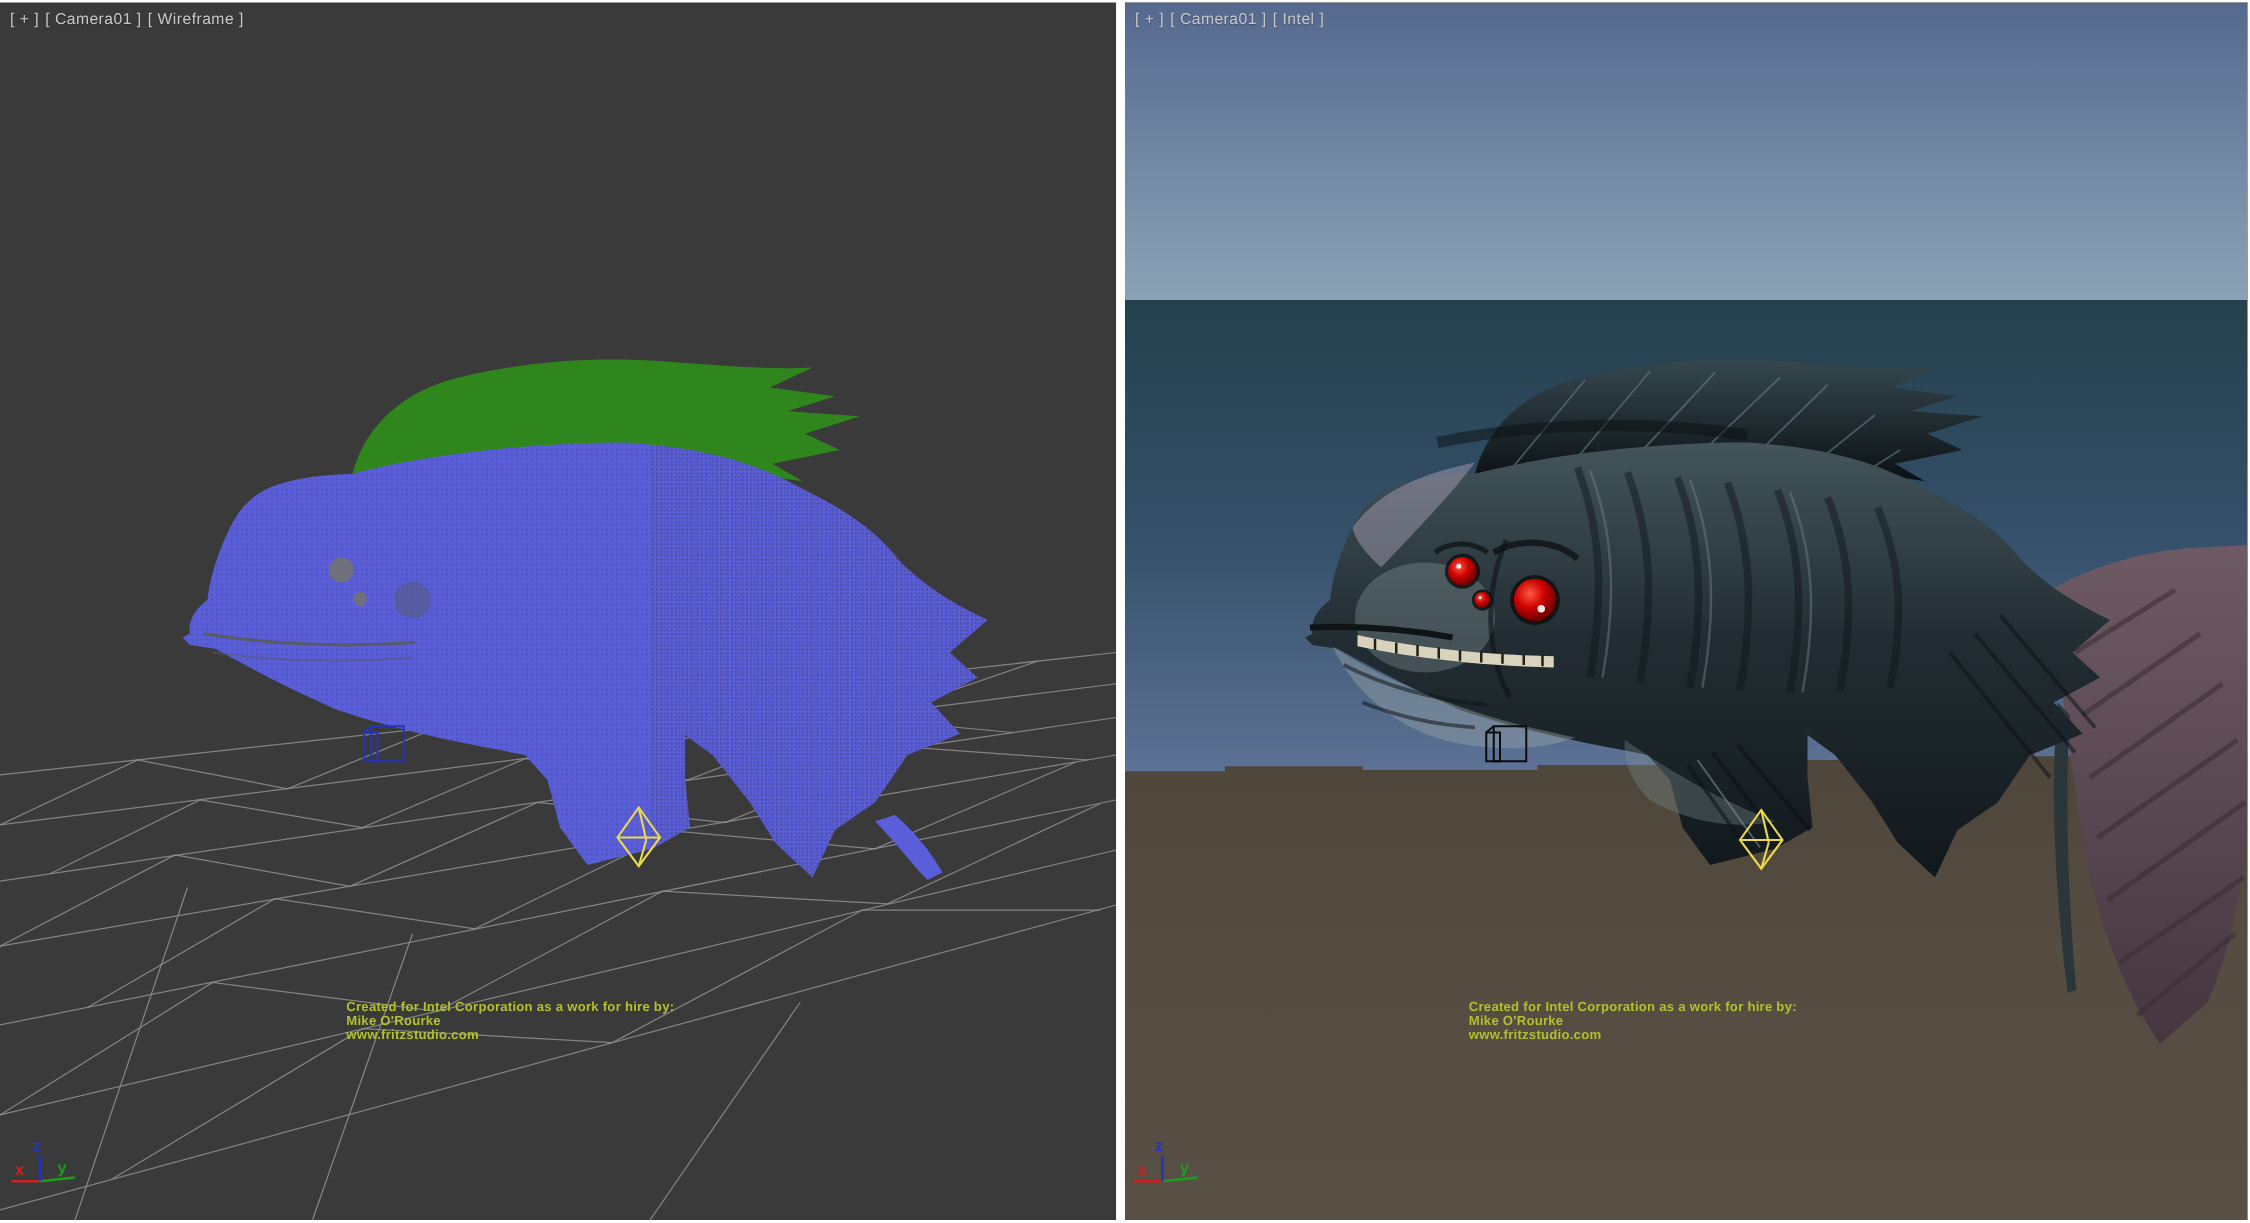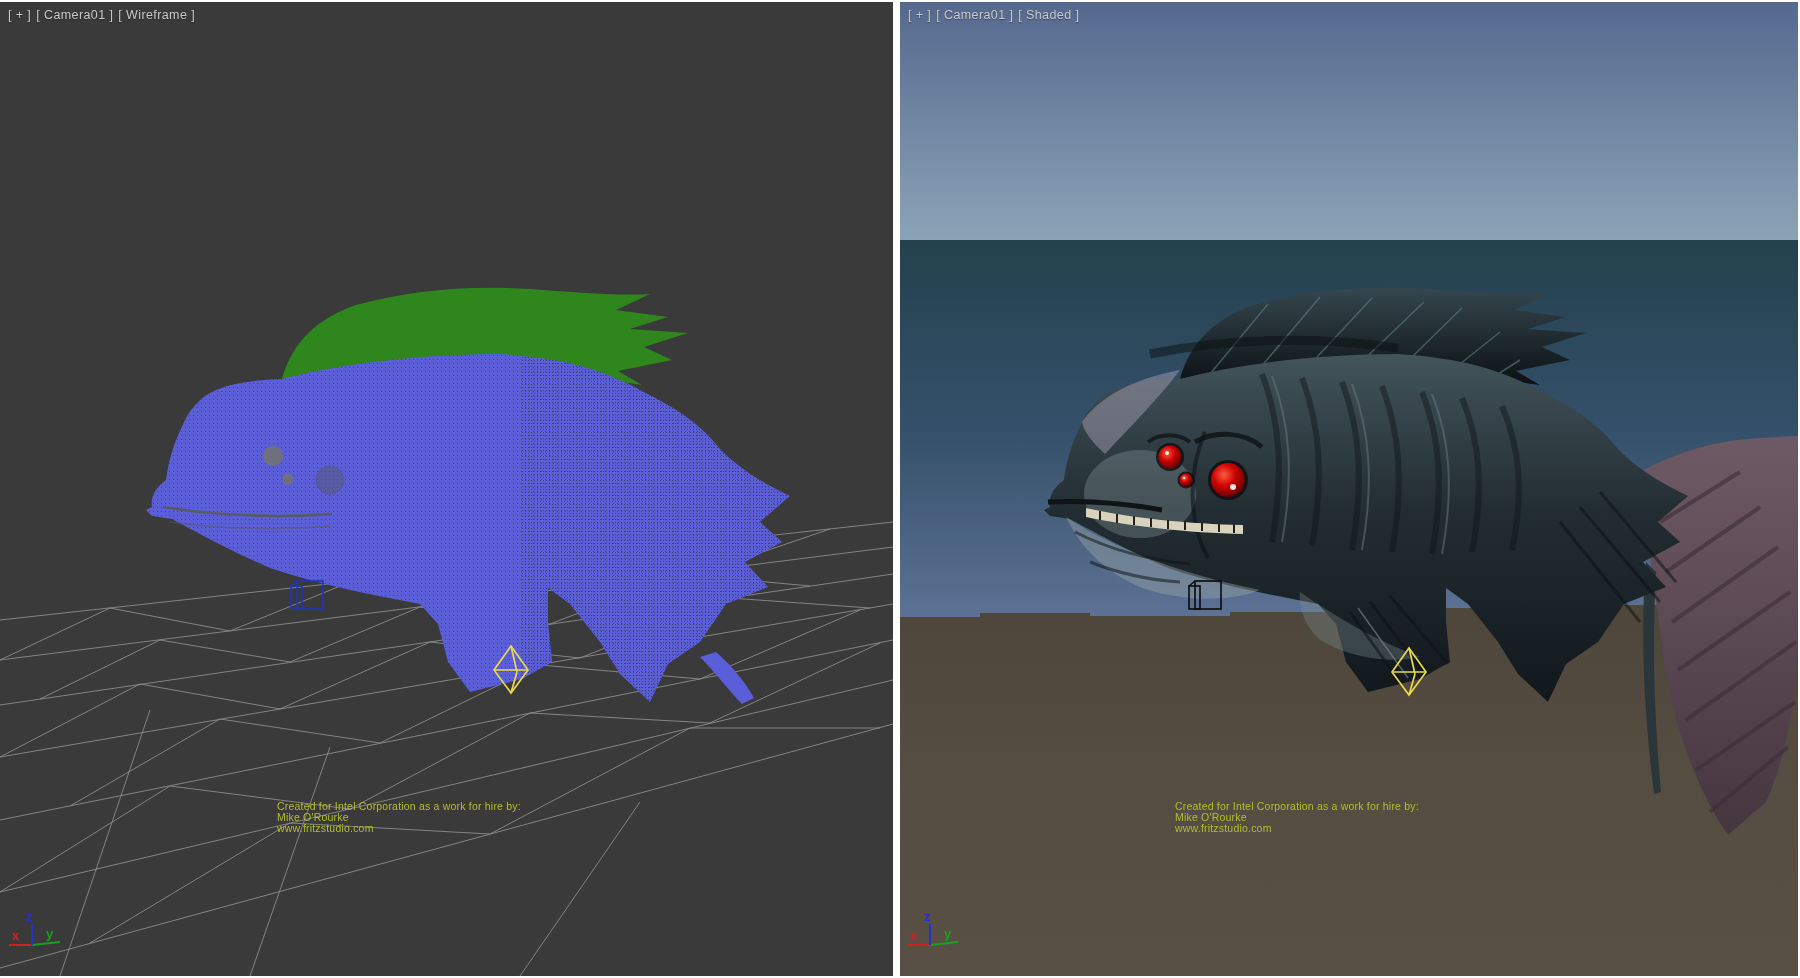--- a/index.html
+++ b/index.html
@@ -14,21 +14,21 @@
   .divider{position:absolute;left:893px;top:0;width:7px;height:978px;background:var(--divider-white,#fff);}
   .scene{position:absolute;left:0;top:0;width:100%;height:100%;display:block;}
   .vp-label{
     position:absolute;left:8px;top:6px;display:flex;gap:5px;
     font-size:12.5px;letter-spacing:.4px;color:var(--label-gray,#c8c8c8);
     text-shadow:0 1px 1px rgba(0,0,0,.35);cursor:default;user-select:none;
   }
   .vp-label span{white-space:pre;}
   .watermark{
     position:absolute;width:300px;
-    font-size:10.5px;font-weight:normal;line-height:11px;letter-spacing:.2px;
+    font-size:10.5px;font-weight:bold;line-height:11px;letter-spacing:.2px;
     color:var(--watermark-yellow,#b3bf2c);
   }
   .viewport.left .watermark{left:277px;top:799px;}
   .viewport.right .watermark{left:275px;top:799px;}
   
   .grid-line{stroke:var(--grid-line,#909090);stroke-width:1;fill:none;opacity:.85;}
   .fish-blue{fill:var(--fish-blue,#5a5ed8);}
   .fin-green{fill:var(--fin-green,#2e861c);}
   .helper-blue{stroke:var(--helper-blue,#2433bd);fill:none;stroke-width:1.6;}
   .helper-black{stroke:#0b0b0b;fill:none;stroke-width:1.6;}
@@ -234,21 +234,21 @@
       <use href="#pAxisLines" transform="translate(898,0)"></use>
       <text x="910" y="938" class="axis-lbl axis-x">x</text>
       <text x="944" y="936" class="axis-lbl axis-y">y</text>
       <text x="924" y="919" class="axis-lbl axis-z">z</text>
     </g>
   </svg>
 
   <div class="vp-label">
     <span>[ + ]</span>
     <span>[ Camera01 ]</span>
-    <span>[ Shaded ]</span>
+    <span>[ Intel ]</span>
   </div>
 
   <div class="watermark">
     <div>Created for Intel Corporation as a work for hire by:</div>
     <div>Mike O'Rourke</div>
     <div>www.fritzstudio.com</div>
   </div>
 </div>
 
 </body></html>

